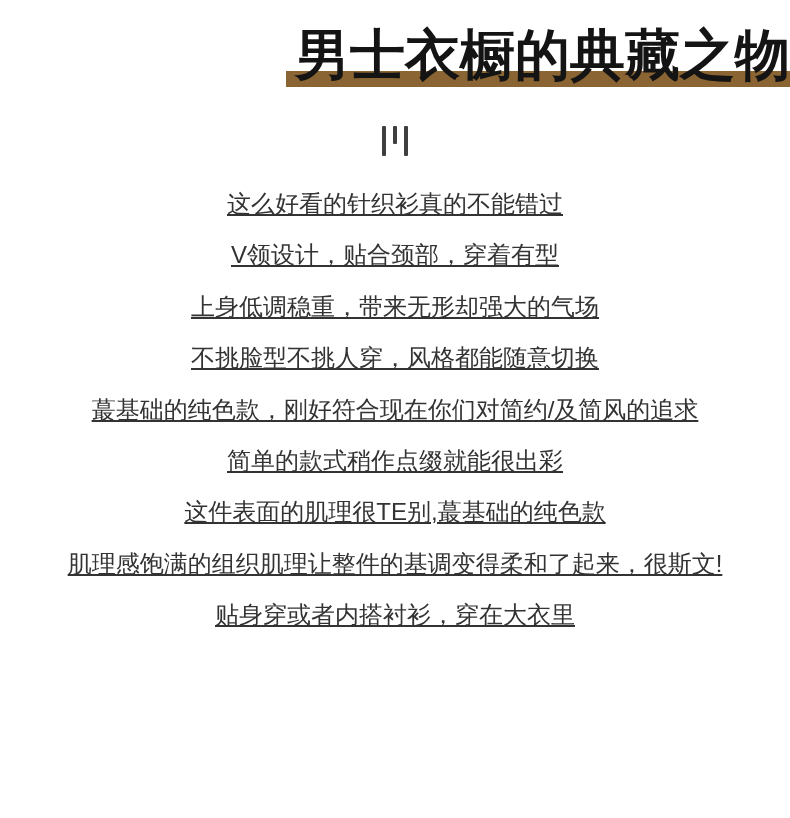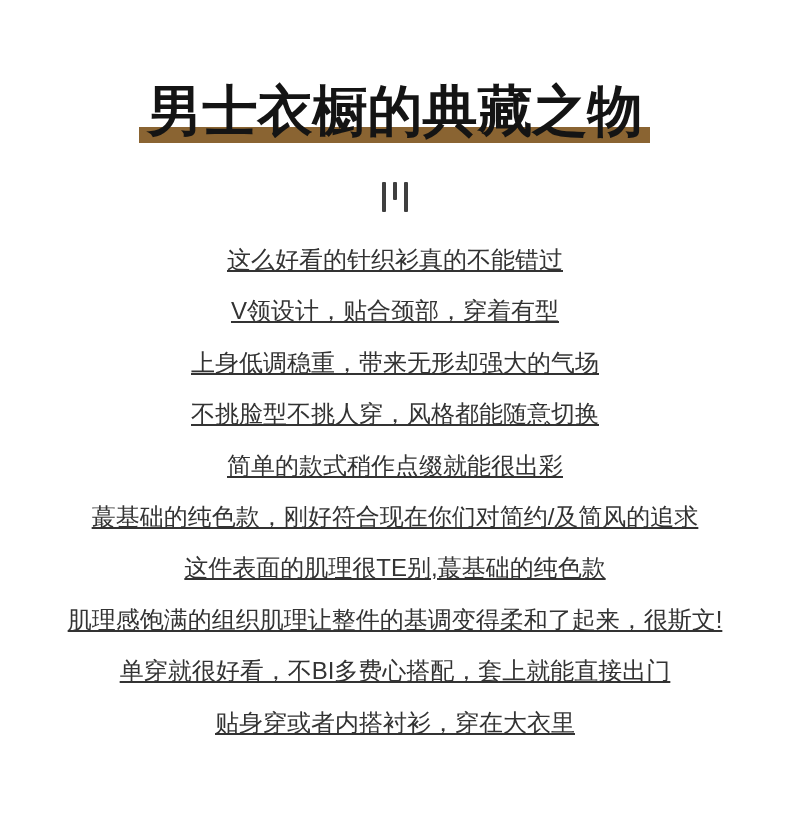--- a/index.html
+++ b/index.html
@@ -13,22 +13,22 @@
     background: #ffffff;
     font-family: "Liberation Sans", "DejaVu Sans", sans-serif;
   }
   .page {
     width: 790px;
     height: 818px;
     background: #ffffff;
   }
   
   .title-wrap {
-    padding-top: 84px;
-    text-align: center;
+    padding-top: 28px;
+    text-align: right;
     text-decoration: underline;
   }
   .title {
     position: relative;
     display: inline-block;
     font-size: 55px;
     line-height: 1;
     font-weight: 900;
     letter-spacing: 0px;
     color: #141414;
@@ -91,21 +91,20 @@
     <span class="bar tall" style="background: rgb(63, 63, 63);"></span>
     <span class="bar short" style="background: rgb(63, 63, 63);"></span>
     <span class="bar tall" style="background: rgb(63, 63, 63);"></span>
   </div>
 
   <div class="desc" style="color: rgb(51, 51, 51);">
       <div class="desc-line">这么好看的针织衫真的不能错过</div>
       <div class="desc-line">V领设计，贴合颈部，穿着有型</div>
       <div class="desc-line">上身低调稳重，带来无形却强大的气场</div>
       <div class="desc-line">不挑脸型不挑人穿，风格都能随意切换</div>
+      <div class="desc-line">蕞基础的纯色款，刚好符合现在你们对简约/及简风的追求</div>
       <div class="desc-line">简单的款式稍作点缀就能很出彩</div>
-      <div class="desc-line">蕞基础的纯色款，刚好符合现在你们对简约/及简风的追求</div>
       <div class="desc-line">这件表面的肌理很TE别,蕞基础的纯色款</div>
       <div class="desc-line">肌理感饱满的组织肌理让整件的基调变得柔和了起来，很斯文!</div>
-      <div class="desc-line">单穿就很好看，不BI多费心搭配，套上就能直接出门</div>
       <div class="desc-line">贴身穿或者内搭衬衫，穿在大衣里</div>
     </div>
 
 </div>
 
 </body></html>

